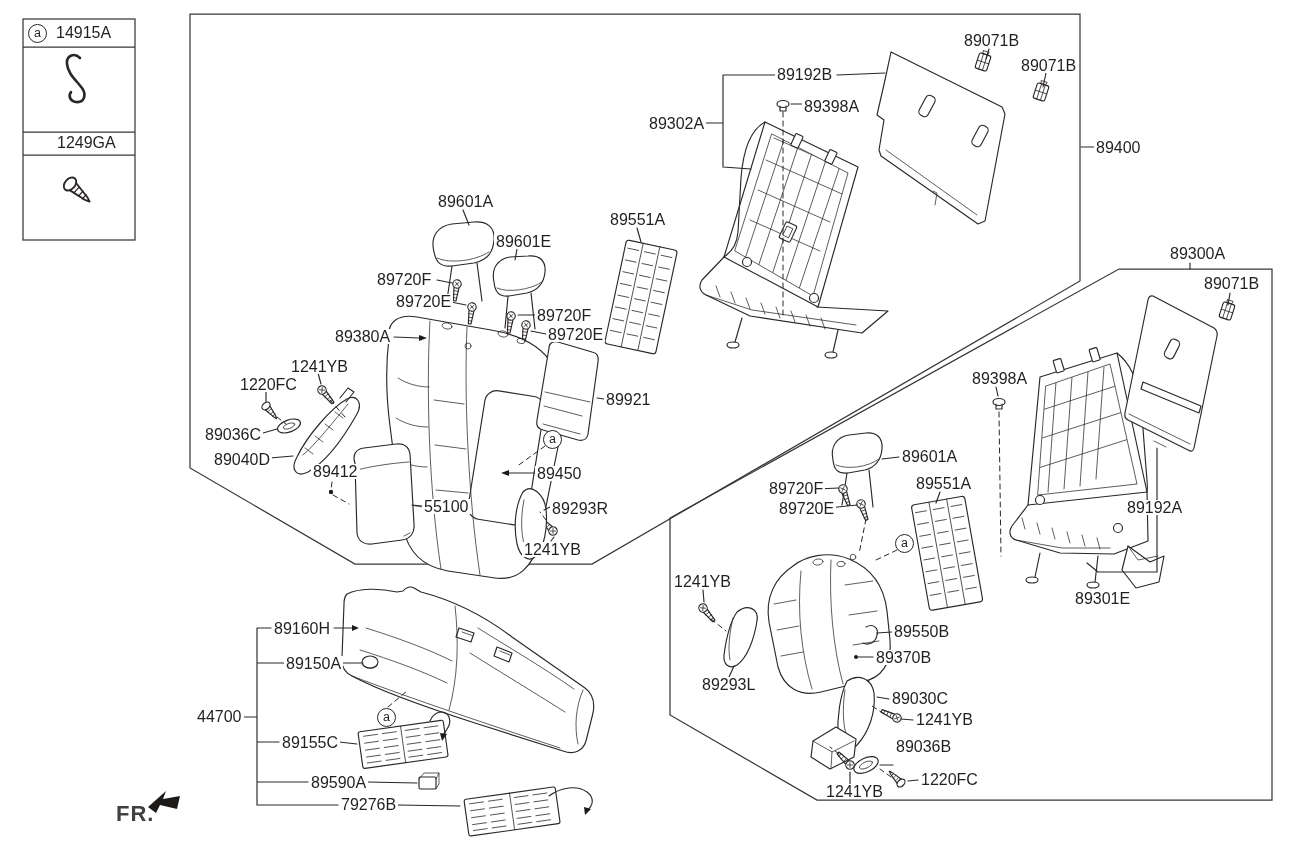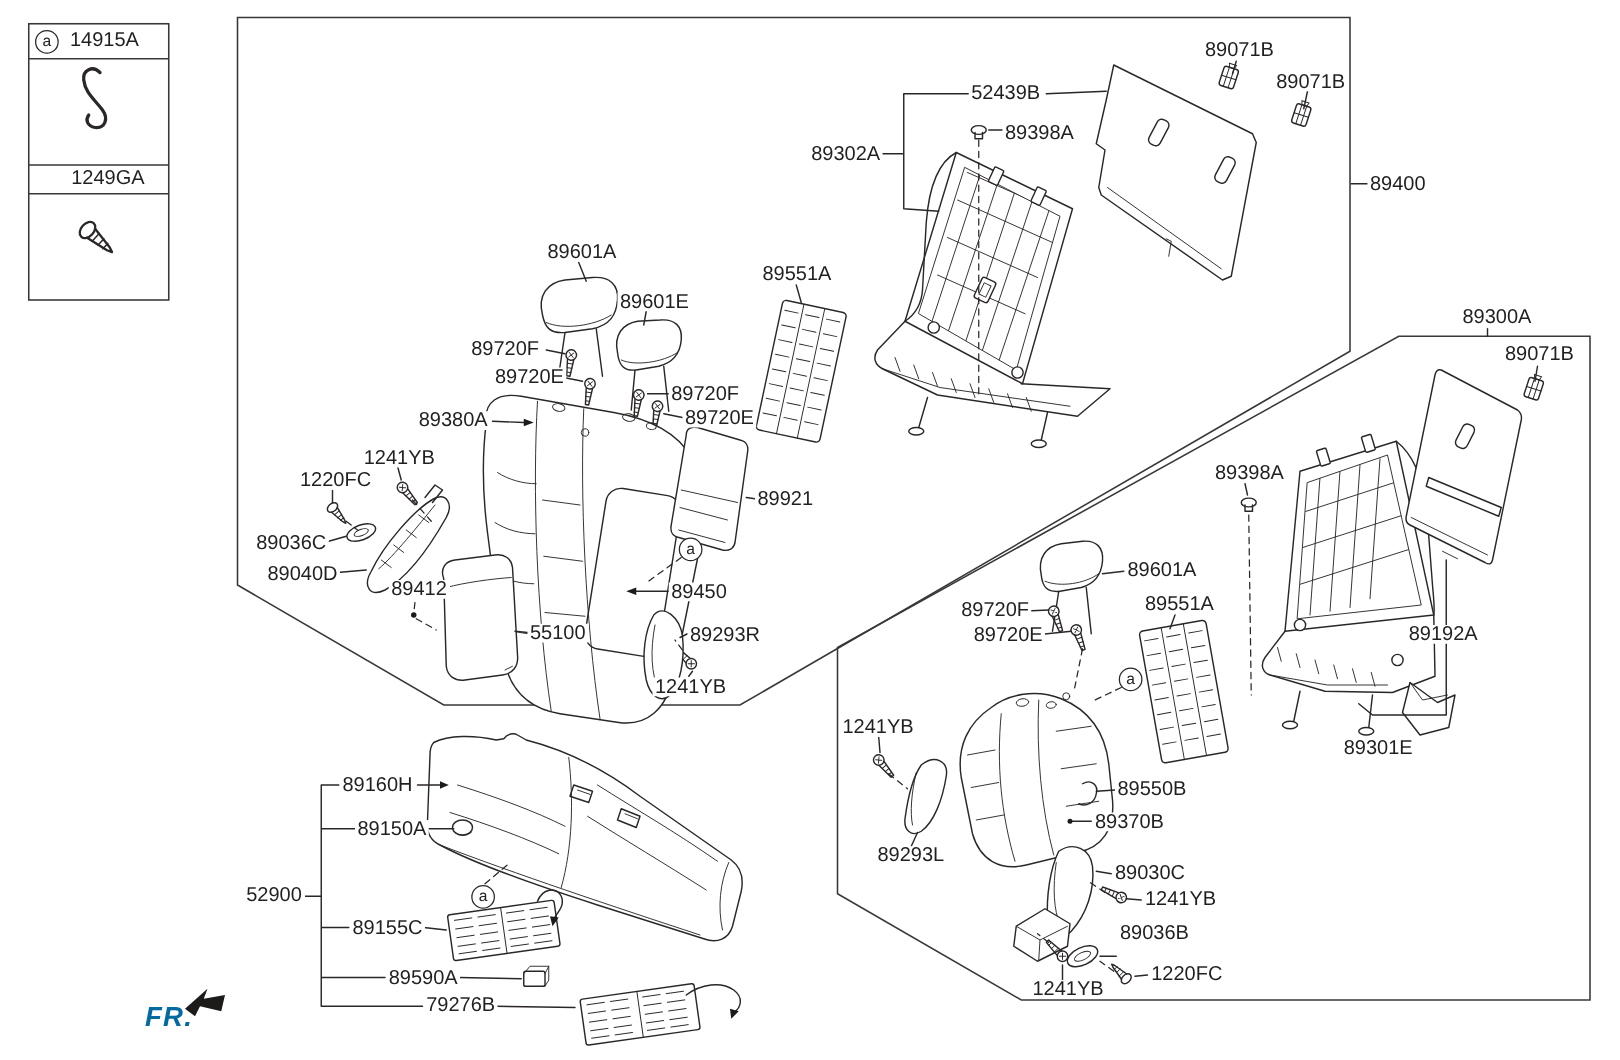--- a/index.html
+++ b/index.html
@@ -4,22 +4,22 @@
 <style>
   html,body{margin:0;padding:0;background:#fff;}
   .stage{position:relative;width:1296px;height:848px;background:#fff;
          font-family:"Liberation Sans",sans-serif;overflow:hidden;}
   .stage svg{position:absolute;left:0;top:0;}
   .lbl{position:absolute;font-size:16px;line-height:15px;color:#221f1f;
        background:#fff;padding:0 2px;margin-left:-2px;white-space:nowrap;}
   .mk{position:absolute;width:17px;height:17px;border:1.4px solid #2b2726;
       border-radius:50%;background:#fff;color:#221f1f;font-size:12.5px;
       line-height:16px;text-align:center;}
-  .fr{position:absolute;font-size:22px;font-weight:bold;color:#0369a1;
-      letter-spacing:1px;font-style:italic;}
+  .fr{position:absolute;font-size:22px;font-weight:bold;color:#404040;
+      letter-spacing:1px;}
   
   .ln{stroke:#2b2726;stroke-width:1.15;fill:none;stroke-linecap:round;stroke-linejoin:round;}
   .bd{stroke:#3a3737;stroke-width:1.25;fill:none;stroke-linejoin:miter;}
   .wf{stroke:#2b2726;stroke-width:1.15;fill:#fff;stroke-linecap:round;stroke-linejoin:round;}
   .tn{stroke:#2b2726;stroke-width:.75;fill:none;stroke-linecap:round;}
   .dsh{stroke:#2b2726;stroke-width:1;fill:none;stroke-dasharray:5 4;stroke-linecap:round;}
   .kf{fill:#1d1b1a;stroke:none;}
   .hk{stroke:#2b2726;stroke-width:2.6;fill:none;stroke-linecap:round;}
 </style>
 </head>
@@ -339,21 +339,21 @@
 </svg>
 
 <div class="mk" style="left:28px;top:24px">a</div>
 <div class="mk" style="left:543px;top:430px">a</div>
 <div class="mk" style="left:377px;top:708px">a</div>
 <div class="mk" style="left:895px;top:534px">a</div>
 
 <div class="lbl" style="left:56px;top:25px">14915A</div>
 <div class="lbl" style="left:57px;top:135px">1249GA</div>
 
-<div class="lbl" style="left:777px;top:67px">52439B</div>
+<div class="lbl" style="left:777px;top:67px">89192B</div>
 <div class="lbl" style="left:649px;top:116px">89302A</div>
 <div class="lbl" style="left:804px;top:99px">89398A</div>
 <div class="lbl" style="left:964px;top:33px">89071B</div>
 <div class="lbl" style="left:1021px;top:58px">89071B</div>
 <div class="lbl" style="left:1096px;top:140px">89400</div>
 <div class="lbl" style="left:438px;top:194px">89601A</div>
 <div class="lbl" style="left:496px;top:234px">89601E</div>
 <div class="lbl" style="left:610px;top:212px">89551A</div>
 <div class="lbl" style="left:377px;top:272px">89720F</div>
 <div class="lbl" style="left:396px;top:294px">89720E</div>
@@ -385,20 +385,20 @@
 <div class="lbl" style="left:876px;top:650px">89370B</div>
 <div class="lbl" style="left:702px;top:677px">89293L</div>
 <div class="lbl" style="left:892px;top:691px">89030C</div>
 <div class="lbl" style="left:916px;top:712px">1241YB</div>
 <div class="lbl" style="left:896px;top:739px">89036B</div>
 <div class="lbl" style="left:921px;top:772px">1220FC</div>
 <div class="lbl" style="left:826px;top:784px">1241YB</div>
 
 <div class="lbl" style="left:274px;top:621px">89160H</div>
 <div class="lbl" style="left:286px;top:656px">89150A</div>
-<div class="lbl" style="left:197px;top:709px">52900</div>
+<div class="lbl" style="left:197px;top:709px">44700</div>
 <div class="lbl" style="left:282px;top:735px">89155C</div>
 <div class="lbl" style="left:311px;top:775px">89590A</div>
 <div class="lbl" style="left:341px;top:797px">79276B</div>
 
 <div class="fr" style="left:116px;top:801px">FR.</div>
 
 </div>
 
 </body></html>

